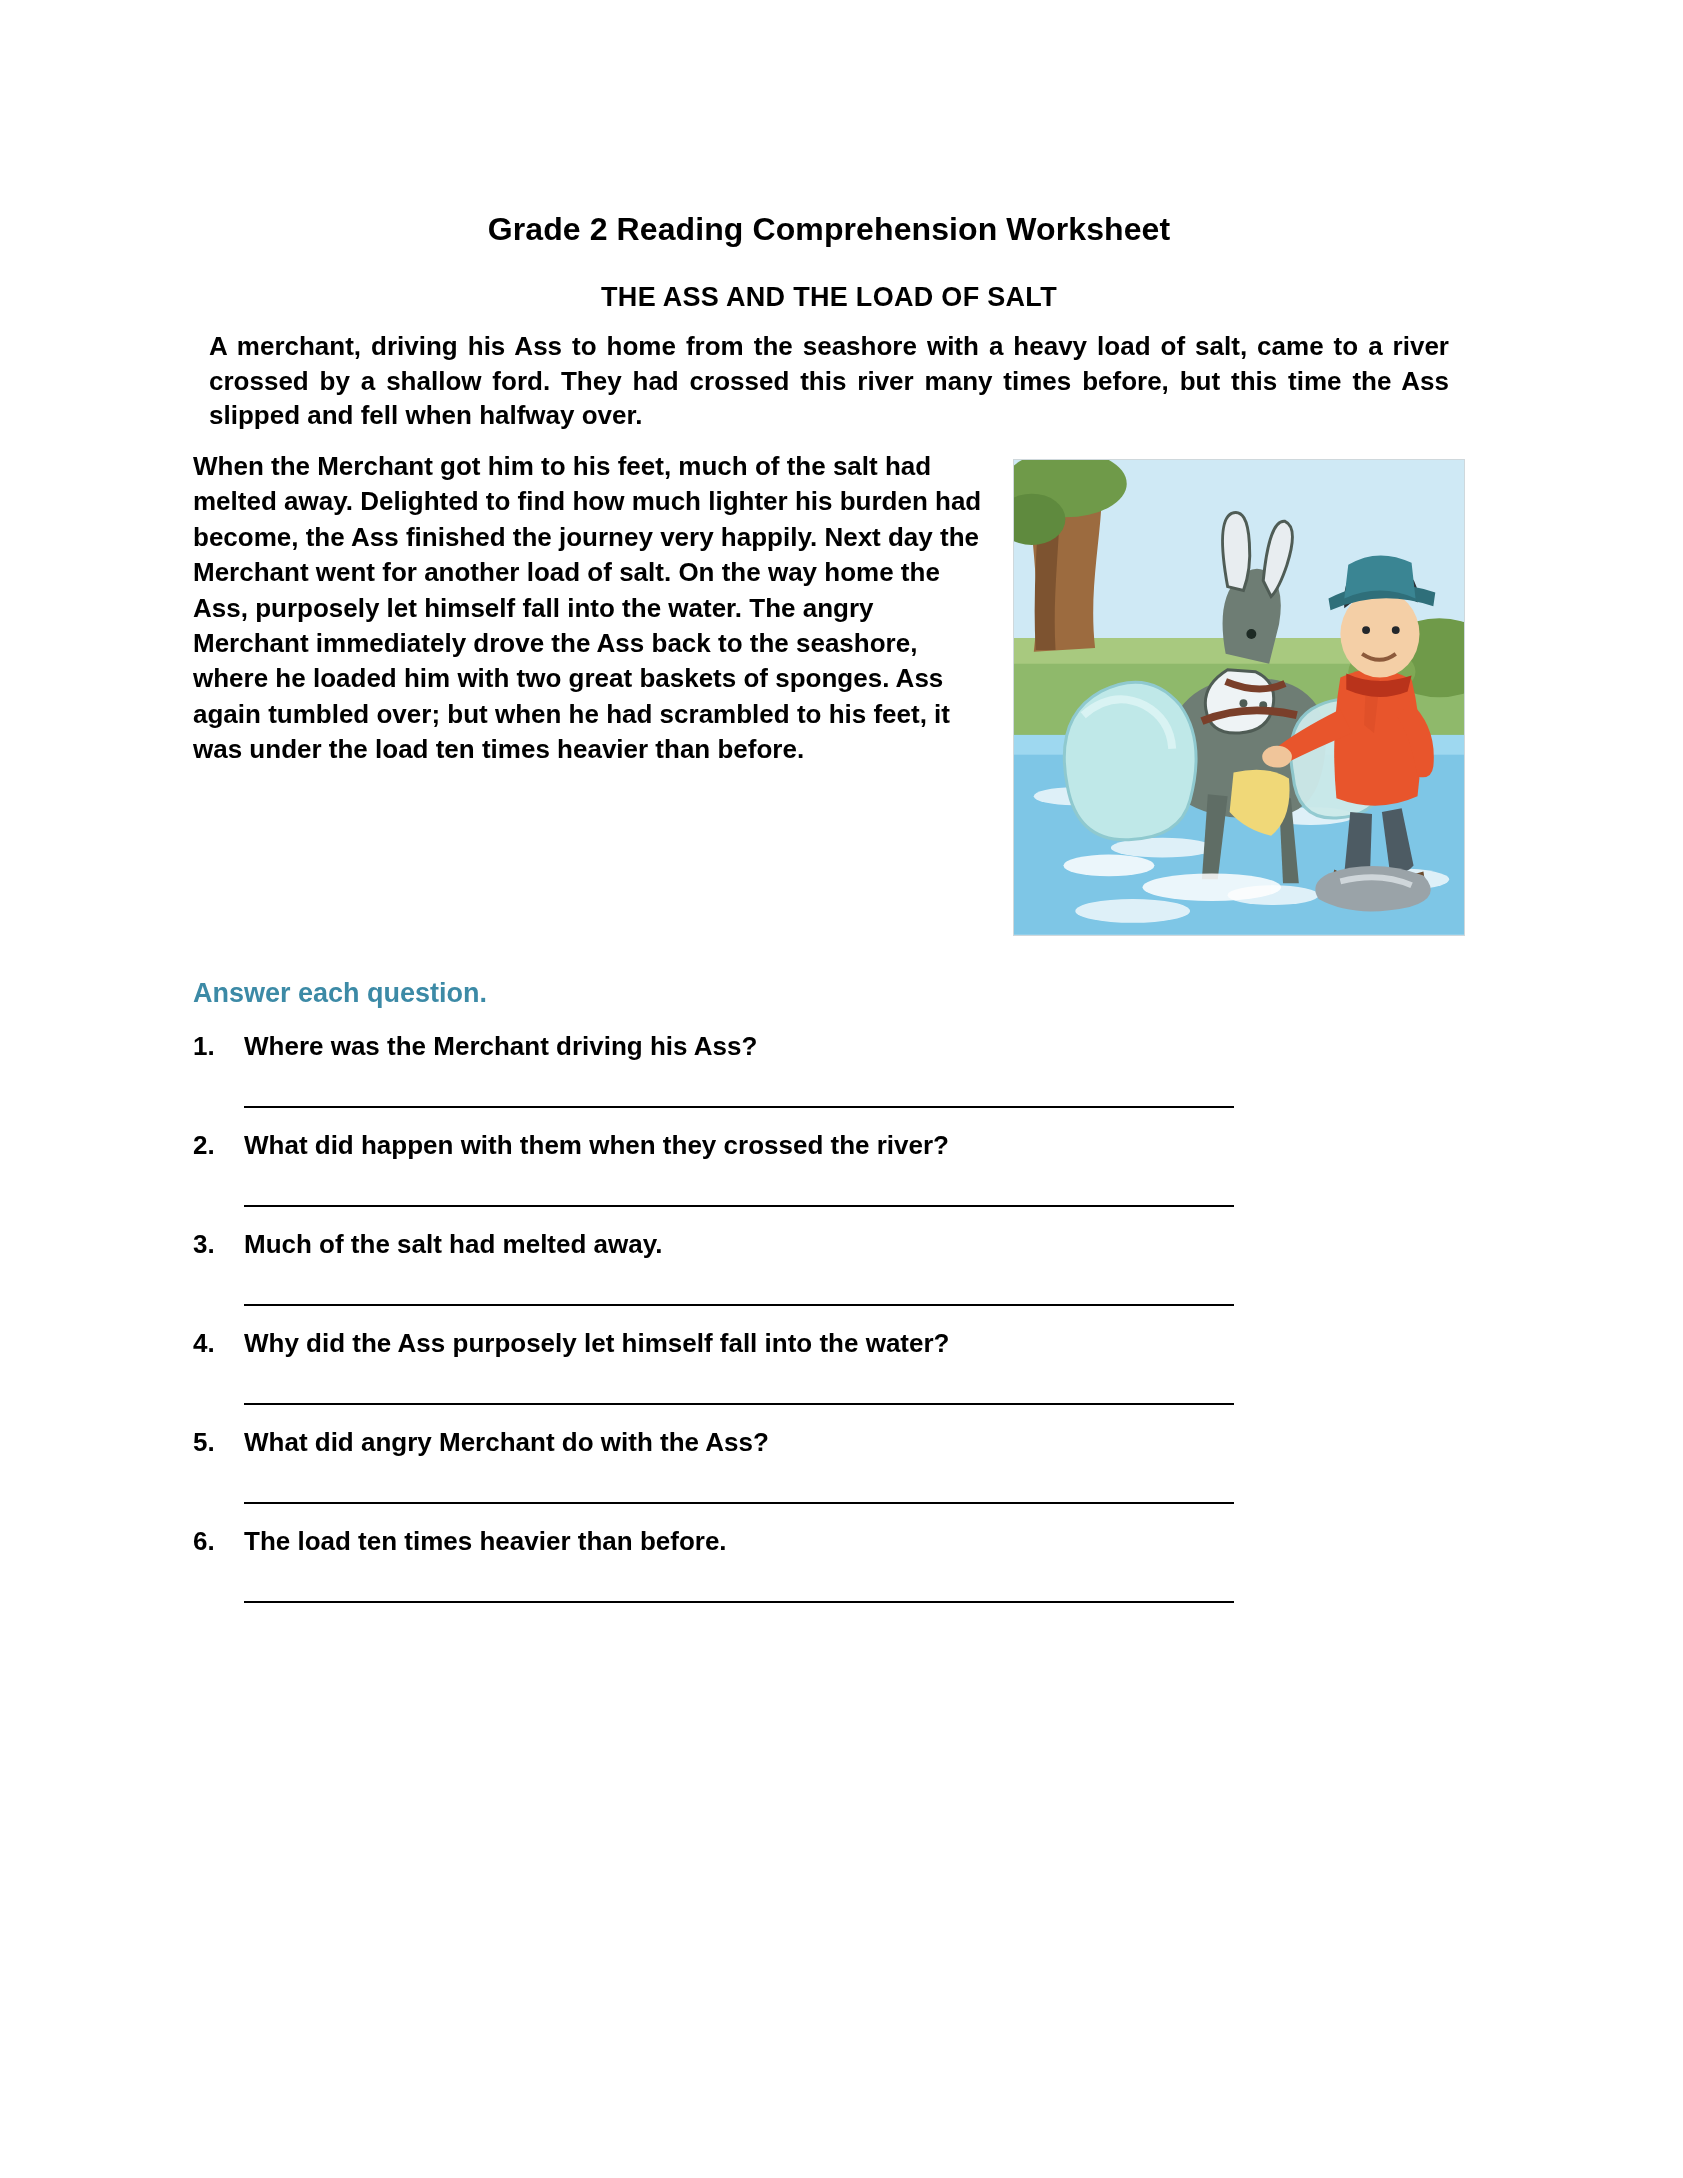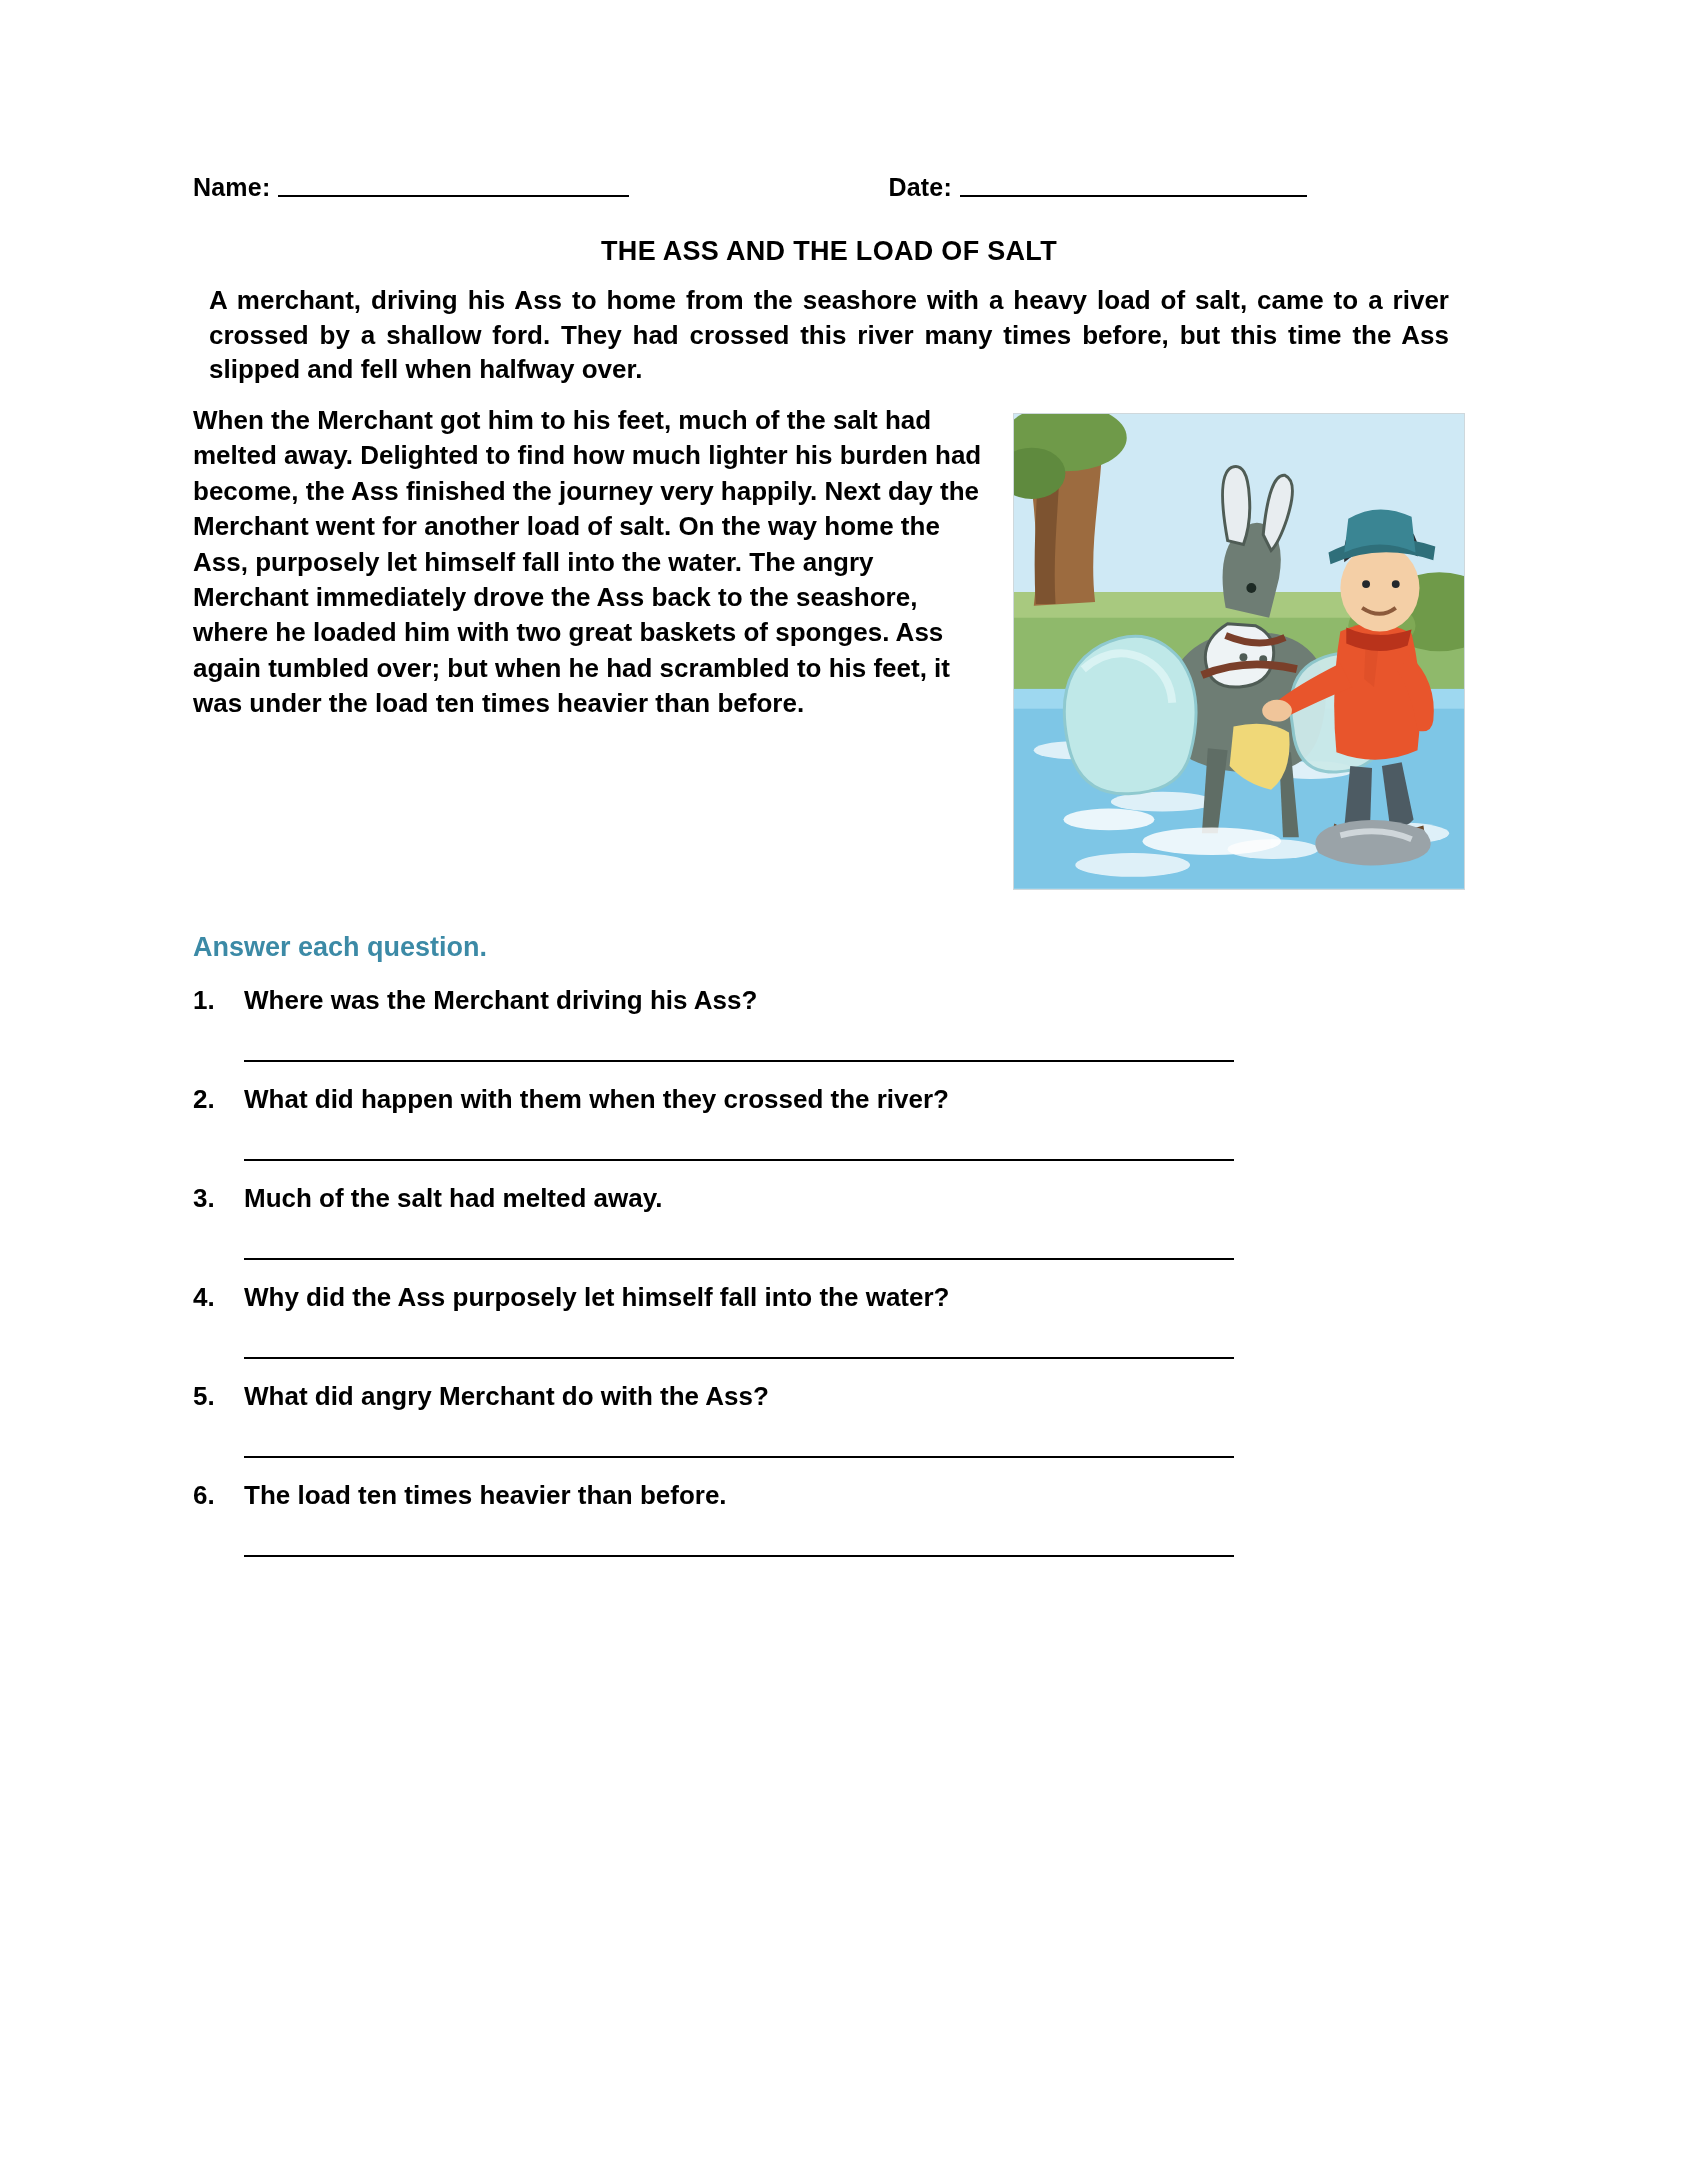--- a/index.html
+++ b/index.html
@@ -144,31 +144,22 @@
 
   
   .illus { position: absolute; inset: 0; }
 </style>
 </head>
 <body>
 
 <div class="page">
   <div class="content">
 
-    <div class="name-date-row">
-      <div class="name-group">
-        <span class="nd-label">Name:</span>
-        <span class="nd-rule"></span>
-      </div>
-      <div class="date-group">
-        <span class="nd-label">Date:</span>
-        <span class="nd-rule"></span>
-      </div>
-    </div>
-
+
+    <div class="main-title">Grade 2 Reading Comprehension Worksheet</div>
     <div class="sub-title">THE ASS AND THE LOAD OF SALT</div>
 
 
     <div class="story">
       <p class="justified">A merchant, driving his Ass to home from the seashore with a heavy load of salt, came to a river crossed by a shallow ford. They had crossed this river many times before, but this time the Ass slipped and fell when halfway over.</p>
     </div>
 
     <div class="story-wrap">
       <div class="story-figure">
         <svg class="illus" viewBox="0 0 455 480" preserveAspectRatio="none">

